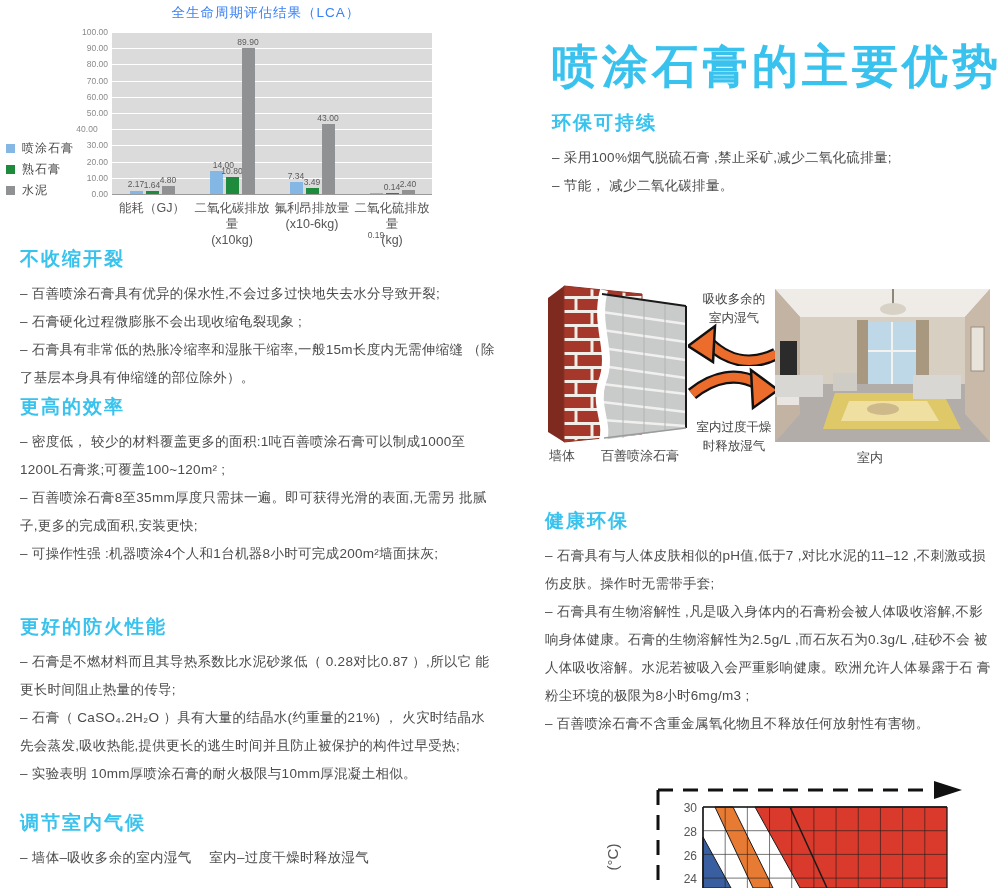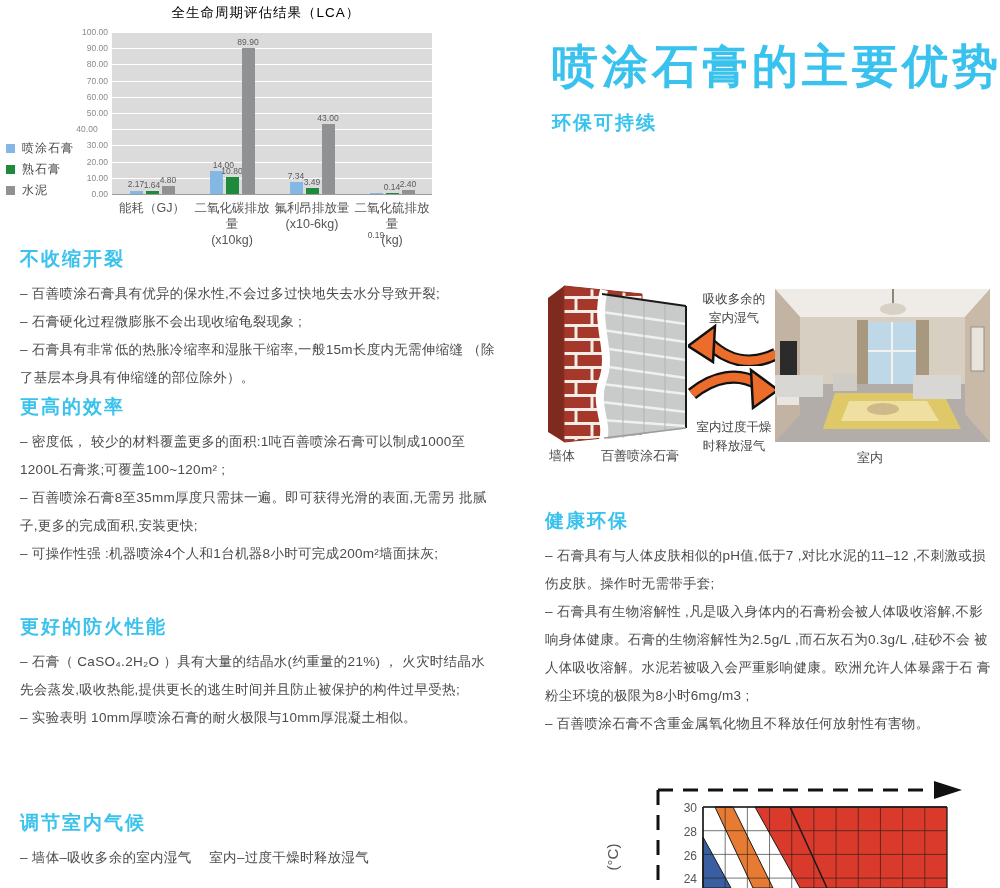--- a/index.html
+++ b/index.html
@@ -9,21 +9,21 @@
   
   .main-title{font-size:46px;font-weight:bold;color:#38c2ed;letter-spacing:4px;white-space:nowrap;}
   .sec{position:absolute;}
   .sec-h{margin:0 0 8px 0;font-size:19px;font-weight:bold;color:#38c2ed;letter-spacing:2px;}
   .sec-b .bullet{font-size:13.5px;line-height:28px;letter-spacing:0.3px;color:#4b4b4b;}
   .cap{font-size:13px;color:#4b4b4b;}
   .flow-label{font-size:12.5px;line-height:19px;color:#454545;text-align:center;}
   
   #lca{position:absolute;left:0;top:8;width:448px;height:244px;}
   #lca-title{position:absolute;left:100px;top:4px;width:332px;text-align:center;
-             font-size:13.5px;color:#000000;letter-spacing:1px;}
+             font-size:13.5px;color:#3b82f6;letter-spacing:1px;}
   #lca-plot{position:absolute;left:112px;top:32px;width:320px;height:162px;background:#dbdbdb;
             border-bottom:1px solid #9a9a9a;}
   .lca-grid{position:absolute;left:0;width:100%;height:1px;background:#fff;}
   .lca-ytick{position:absolute;left:66px;width:42px;text-align:right;font-size:8.5px;color:#8a8a8a;}
   .lca-bar{position:absolute;bottom:0;width:13px;}
   .lca-val{position:absolute;width:36px;text-align:center;font-size:8.5px;color:#5a5a5a;white-space:nowrap;}
   .lca-cat{position:absolute;top:200px;width:84px;text-align:center;font-size:12.5px;
            line-height:16px;color:#555;}
   #lca-legend{position:absolute;left:6px;top:138px;}
   .lg-item{display:flex;align-items:center;height:21px;}
@@ -120,20 +120,24 @@
           <span class="lg-sq" style="background: rgb(143, 145, 147);"></span>
           <span class="lg-tx">水泥</span>
         </div>
       </div>
   </div>
 
   <div class="abs main-title" style="left:552px;top:36px;">喷涂石膏的主要优势</div>
 
   <section class="sec" style="left:552px;top:110px;width:445px;">
       <h2 class="sec-h">环保可持续</h2>
+      <div class="sec-b">
+        <div class="bullet">–  采用100%烟气脱硫石膏 ,禁止采矿,减少二氧化硫排量;</div>
+        <div class="bullet">–  节能， 减少二氧化碳排量。</div>
+      </div>
     </section>
 
   <section class="sec" style="left:20px;top:246px;width:478px;">
       <h2 class="sec-h">不收缩开裂</h2>
       <div class="sec-b">
         <div class="bullet">– 百善喷涂石膏具有优异的保水性,不会过多过快地失去水分导致开裂;</div>
         <div class="bullet">– 石膏硬化过程微膨胀不会出现收缩龟裂现象 ;</div>
         <div class="bullet">– 石膏具有非常低的热胀冷缩率和湿胀干缩率,一般15m长度内无需伸缩缝 （除了基层本身具有伸缩缝的部位除外）。</div>
       </div>
     </section>
@@ -143,20 +147,21 @@
       <div class="sec-b">
         <div class="bullet">–  密度低， 较少的材料覆盖更多的面积:1吨百善喷涂石膏可以制成1000至 1200L石膏浆;可覆盖100~120m² ;</div>
         <div class="bullet">–  百善喷涂石膏8至35mm厚度只需抹一遍。即可获得光滑的表面,无需另 批腻子,更多的完成面积,安装更快;</div>
         <div class="bullet">– 可操作性强 :机器喷涂4个人和1台机器8小时可完成200m²墙面抹灰;</div>
       </div>
     </section>
 
   <section class="sec" style="left:20px;top:614px;width:478px;">
       <h2 class="sec-h">更好的防火性能</h2>
       <div class="sec-b">
+        <div class="bullet">– 石膏是不燃材料而且其导热系数比水泥砂浆低（ 0.28对比0.87 ）,所以它 能更长时间阻止热量的传导;</div>
         <div class="bullet">– 石膏（ CaSO₄.2H₂O ）具有大量的结晶水(约重量的21%) ， 火灾时结晶水 先会蒸发,吸收热能,提供更长的逃生时间并且防止被保护的构件过早受热;</div>
         <div class="bullet">– 实验表明 10mm厚喷涂石膏的耐火极限与10mm厚混凝土相似。</div>
       </div>
     </section>
 
   <section class="sec" style="left:20px;top:810px;width:478px;">
       <h2 class="sec-h">调节室内气候</h2>
       <div class="sec-b">
         <div class="bullet">– 墙体–吸收多余的室内湿气　 室内–过度干燥时释放湿气</div>
       </div>

